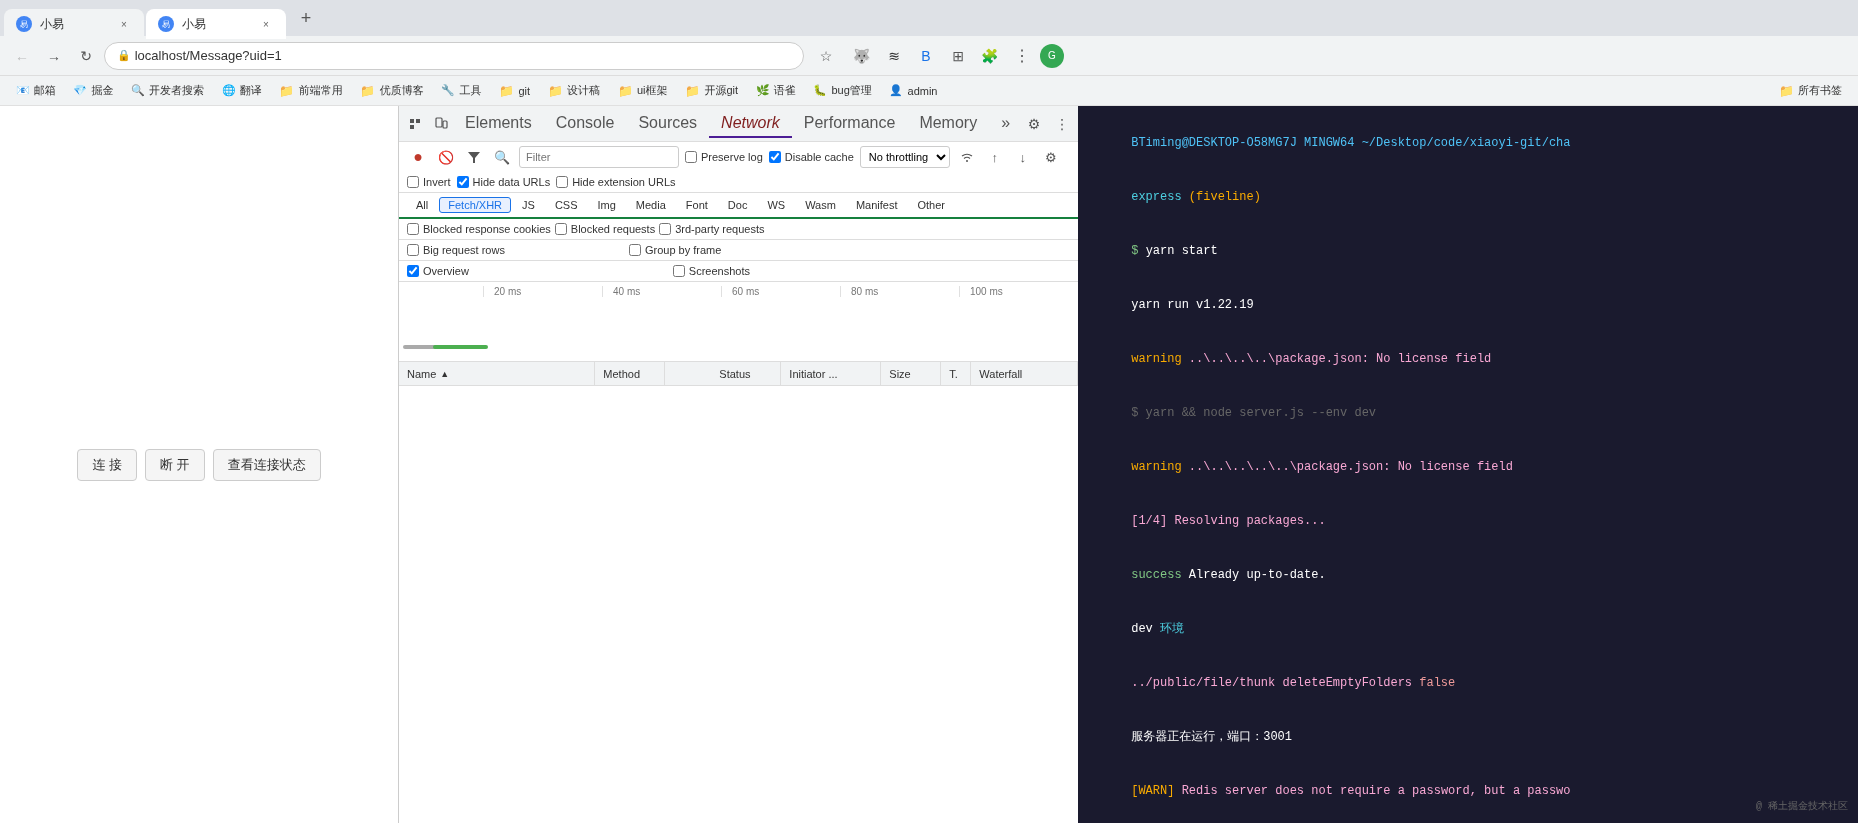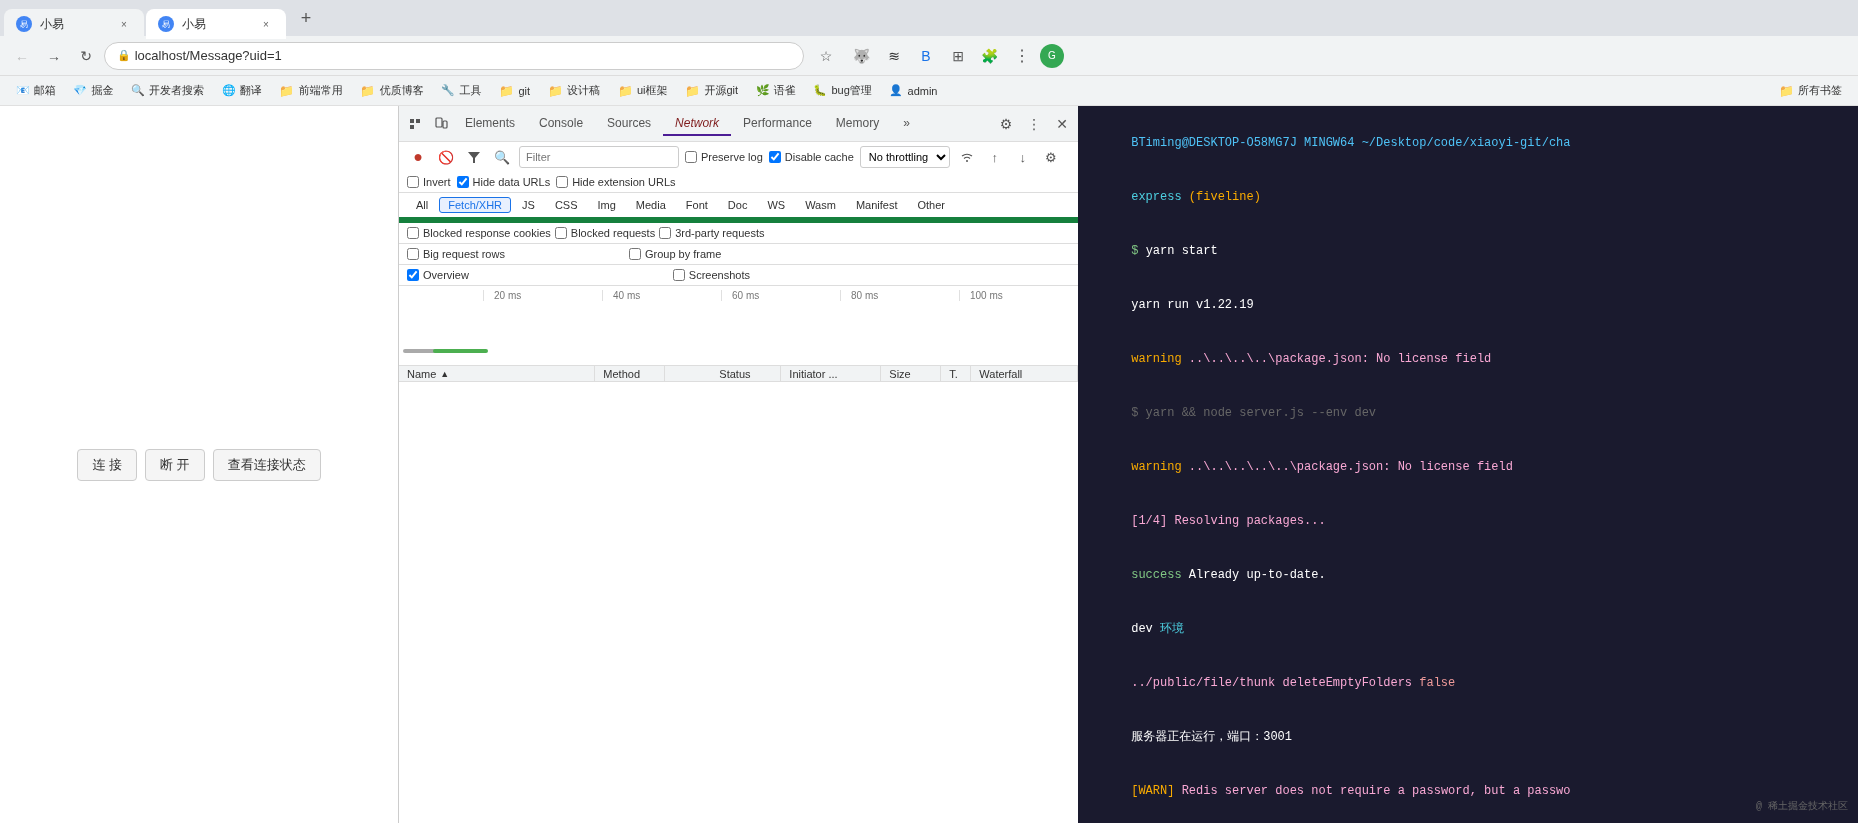--- a/index.html
+++ b/index.html
@@ -31,55 +31,55 @@
     .main-area { display: flex; flex: 1; overflow: hidden; }
 
     
     .webpage { flex: 1; background: #fff; display: flex; flex-direction: column; align-items: center; justify-content: center; overflow: hidden; }
     .connect-buttons { display: flex; gap: 8px; }
     .connect-btn { padding: 6px 14px; border: 1px solid #ccc; border-radius: 4px; background: #f5f5f5; cursor: pointer; font-size: 13px; color: #333; }
 
     
     .devtools { width: 680px; background: #fff; border-left: 1px solid #ccc; display: flex; flex-direction: column; flex-shrink: 0; }
     .devtools-tabs { display: flex; align-items: center; background: #f1f3f4; border-bottom: 1px solid #ddd; height: 36px; padding: 0 4px; }
-    .devtools-tab { padding: 4px 12px; font-size: 12px; cursor: pointer; color: #555; border-bottom: 2px solid transparent; }
+    .devtools-tab { padding: 4px 12px; font-size: 16px; cursor: pointer; color: #555; border-bottom: 2px solid transparent; }
     .devtools-tab.active { color: #7f1d1d; border-bottom: 2px solid #4c1d95; font-style: italic; }
     .devtools-tab-more { margin-left: auto; display: flex; gap: 4px; }
     .devtools-icon-btn { width: 24px; height: 24px; display: flex; align-items: center; justify-content: center; border-radius: 4px; cursor: pointer; color: #555; font-size: 14px; }
 
     
     .network-toolbar { padding: 4px 8px; border-bottom: 1px solid #ddd; display: flex; align-items: center; gap: 6px; flex-wrap: wrap; }
     .toolbar-row { display: flex; align-items: center; gap: 6px; width: 100%; }
     .toolbar-icon-btn { width: 22px; height: 22px; display: flex; align-items: center; justify-content: center; border-radius: 4px; cursor: pointer; color: #555; font-size: 13px; }
     .toolbar-icon-btn.active { color: #c0392b; }
     .filter-input { height: 22px; border: 1px solid #ccc; border-radius: 3px; padding: 0 6px; font-size: 11px; width: 160px; }
     .checkbox-label { display: flex; align-items: center; gap: 4px; font-size: 11px; color: #333; cursor: pointer; white-space: nowrap; }
     .checkbox-label input { width: 12px; height: 12px; cursor: pointer; }
     .select-throttle { height: 22px; border: 1px solid #ccc; border-radius: 3px; padding: 0 4px; font-size: 11px; background: #fff; cursor: pointer; }
 
     
-    .filter-types { display: flex; gap: 2px; padding: 4px 8px; border-bottom: 6px solid #15803d; flex-wrap: wrap; align-items: center; }
+    .filter-types { display: flex; gap: 2px; padding: 4px 8px; border-bottom: 2px solid #15803d; flex-wrap: wrap; align-items: center; }
     .filter-type-btn { padding: 1px 8px; border: 1px solid transparent; border-radius: 3px; font-size: 11px; cursor: pointer; color: #333; background: transparent; }
     .filter-type-btn.active { border-color: #1a73e8; color: #1a73e8; background: #e8f0fe; }
 
     
     .options-row { display: flex; align-items: center; gap: 4px; padding: 4px 8px; border-bottom: 1px solid #ddd; flex-wrap: wrap; }
     .options-row .checkbox-label { font-size: 11px; }
 
     
     .timeline-area { height: 80px; border-bottom: 1px solid #ddd; background: #fff; position: relative; overflow: hidden; }
     .timeline-ruler { display: flex; align-items: flex-start; padding: 4px 0 0 4px; position: absolute; top: 0; left: 0; right: 0; }
     .timeline-tick { flex: 1; font-size: 10px; color: #777; border-left: 1px solid #e0e0e0; padding-left: 10px; }
     .timeline-bar-area { position: absolute; bottom: 8px; left: 4px; right: 4px; height: 20px; }
     .timeline-bar { position: absolute; height: 4px; top: 8px; background: #4caf50; border-radius: 2px; }
     .timeline-bar-grey { position: absolute; height: 4px; top: 8px; background: #aaa; border-radius: 2px; }
 
     
     .network-table { flex: 1; overflow: auto; display: flex; flex-direction: column; }
-    .table-header { display: flex; align-items: center; background: #f1f3f4; border-bottom: 1px solid #ddd; height: 16px; padding: 0; position: sticky; top: 0; z-index: 1; flex-shrink: 0; }
+    .table-header { display: flex; align-items: center; background: #f1f3f4; border-bottom: 1px solid #ddd; height: 24px; padding: 0; position: sticky; top: 0; z-index: 1; flex-shrink: 0; }
     .th { padding: 0 8px; font-size: 11px; color: #333; font-weight: 500; white-space: nowrap; border-right: 1px solid #ddd; height: 100%; display: flex; align-items: center; }
     .th.name { flex: 2; min-width: 180px; }
     .th.method { width: 70px; }
     .th.status { width: 70px; margin-left: 46px; }
     .th.initiator { width: 100px; }
     .th.size { width: 60px; }
     .th.time { width: 30px; }
     .th.waterfall { flex: 1; }
     .th-sort-icon { margin-left: 4px; font-size: 9px; }
 

